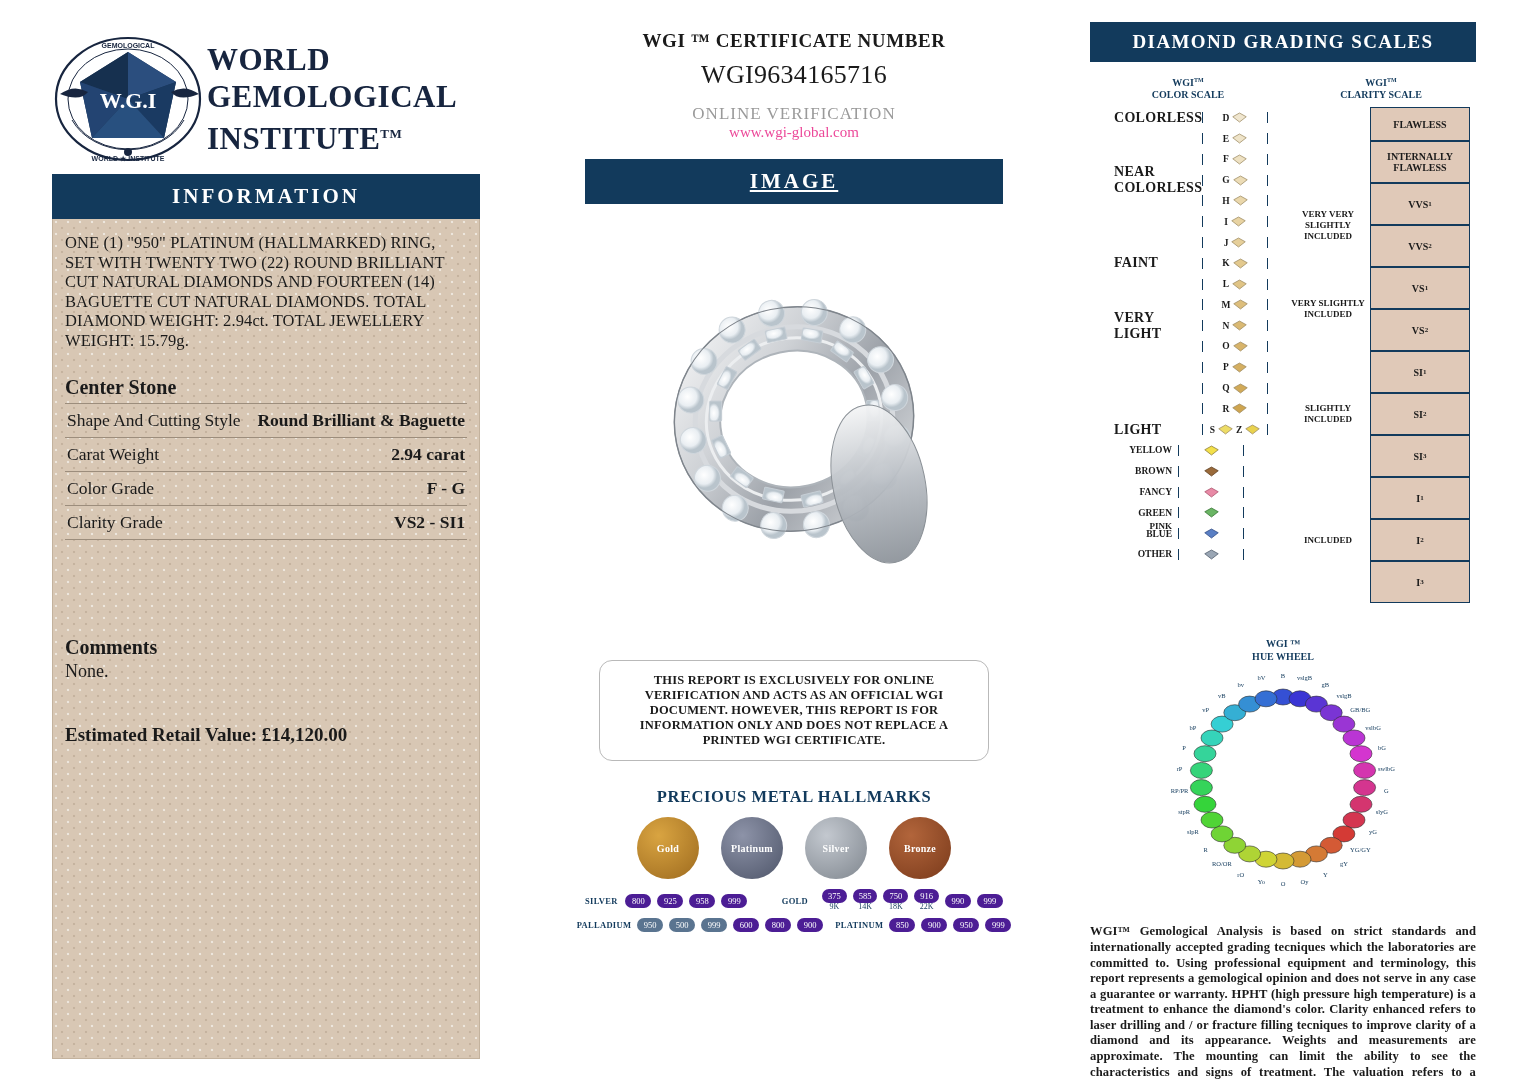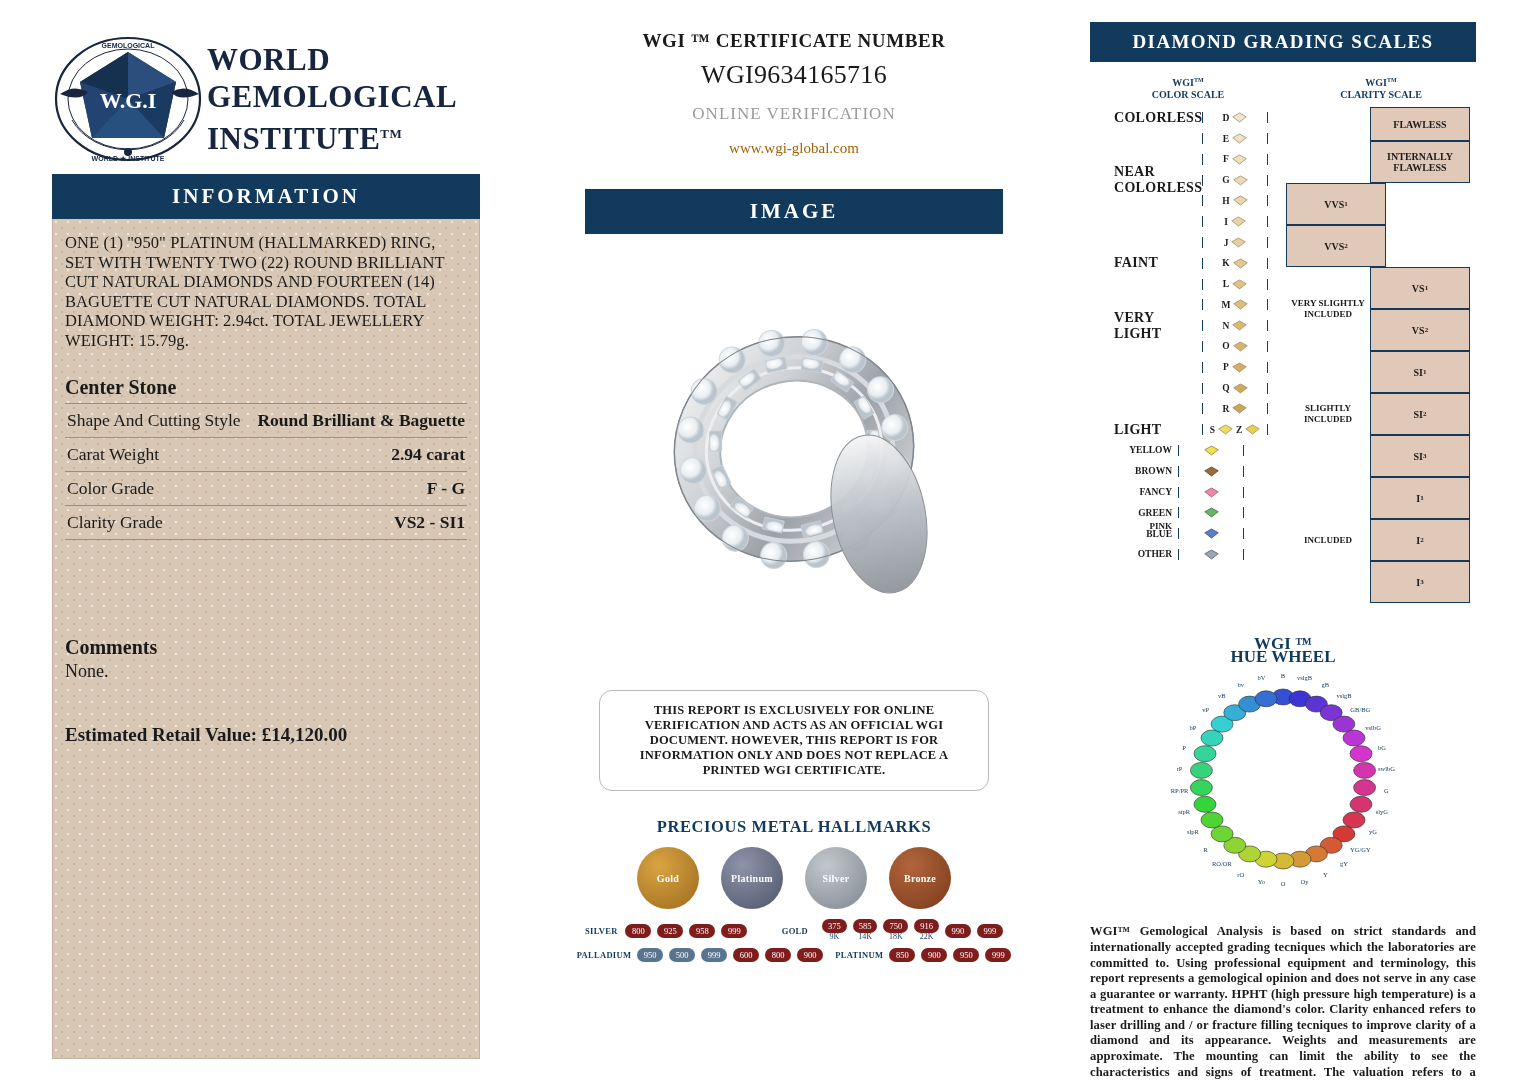--- a/index.html
+++ b/index.html
@@ -49,42 +49,42 @@
   .comments-title { font-weight:bold; font-size:20px; margin-top:96px; }
   .comments-val { font-size:18px; margin-top:2px; }
   .retail { font-weight:bold; font-size:19px; margin-top:42px; }
 
   
   .col-center { position:absolute; left:585px; top:30px; width:418px; text-align:center; }
   .cert-title { font-family:"Liberation Serif", serif; font-weight:bold; font-size:19px; letter-spacing:.6px; }
   .cert-number { font-size:26px; margin-top:8px; letter-spacing:.3px; }
   .cert-date { font-size:18px; margin-top:4px; }
   .online-verif { color:#9a9a9a; font-size:17px; margin-top:14px; letter-spacing:1px; }
-  .online-url { color:#a16207; font-size:15px; margin-top:16px; }
-  .image-band { margin-top:32px; }
+  .online-url { color:#ec4899; font-size:15px; margin-top:0; }
+  .image-band { margin-top:18px;text-decoration:underline; }
 
   .ring-wrap { height:430px; display:flex; align-items:center; justify-content:center; }
 
   .notice {
     margin:26px 14px 0 14px; border:1px solid #b9b9b9; border-radius:13px;
     padding:12px 26px; font-size:12.5px; font-weight:bold; line-height:15px; letter-spacing:.2px;
   }
   .hallmark-title { margin-top:26px; font-weight:bold; font-size:16.5px; color:#123a5c; letter-spacing:.6px; }
   .coins { display:flex; justify-content:center; gap:22px; margin-top:10px; }
   .coin { width:62px; height:62px; border-radius:50%; display:flex; align-items:center; justify-content:center;
           font-size:10px; font-weight:bold; color:#fff; letter-spacing:.3px; }
   .coin.gold { background:radial-gradient(circle at 35% 30%, #d9a441, #9d6a1e); }
   .coin.plat { background:radial-gradient(circle at 35% 30%, #8d93a8, #4e5569); }
   .coin.silver { background:radial-gradient(circle at 35% 30%, #c3c8cf, #7f868e); }
   .coin.bronze { background:radial-gradient(circle at 35% 30%, #b2653b, #7a3a1b); }
 
   .hm-table { margin-top:12px; font-size:9px; color:#123a5c; width:100%; }
   .hm-row { display:flex; align-items:center; justify-content:center; gap:6px; margin-bottom:7px; }
   .hm-label { font-weight:bold; font-size:8.5px; width:58px; text-align:left; letter-spacing:.3px; }
-  .pill { background:#7f1d1d; color:#fff; border-radius:9px; padding:2px 6px; font-size:8.5px; min-width:26px; text-align:center; }
+  .pill { background:#4c1d95; color:#fff; border-radius:9px; padding:2px 6px; font-size:8.5px; min-width:26px; text-align:center; }
   .pill.pale { background:#5a7490; }
   .pill2 { text-align:center; }
   .pill2 .sub { color:#123a5c; font-size:8px; margin-top:1px; }
   .hm-gap { width:38px; }
 
   
   .col-right { position:absolute; left:1090px; top:22px; width:386px; }
   .grading-band { background:#123a5c; color:#fff; text-align:center; font-weight:bold; font-size:19px; letter-spacing:1.4px; padding:9px 0; }
   .scales { display:flex; margin-top:12px; font-size:9.5px; }
   .scale-col-head { text-align:center; font-weight:bold; color:#123a5c; font-size:10px; line-height:12px; }
@@ -99,21 +99,21 @@
   .letter { font-size:9.5px; font-weight:bold; }
   .gem { width:15px; height:11px; display:block; }
   .fancy-label { width:88px; text-align:right; padding-right:6px; font-size:9.5px; font-weight:bold; }
 
   .clar-cells { margin-top:6px; }
   .clar-row { display:flex; }
   .clar-left { width:84px; font-size:9px; font-weight:bold; text-align:center; display:flex; align-items:center; justify-content:center; line-height:11px; }
   .clar-right { width:100px; border:1px solid #123a5c; background:#e0c9b8; font-size:10px; font-weight:bold; display:flex; align-items:center; justify-content:center; text-align:center; line-height:11px; }
   .clar-right sub { font-size:7px; }
 
-  .hue-title { text-align:center; margin-top:34px; color:#123a5c; font-weight:bold; font-size:17px; line-height:13px; }
+  .hue-title { text-align:center; margin-top:34px; color:#123a5c; font-weight:bold; font-size:10px; line-height:13px; }
   .hue-wheel { display:flex; justify-content:center; margin-top:4px; }
 
   .disclaimer { margin-top:22px; font-size:12.6px; line-height:15.6px; text-align:justify; font-weight:bold; letter-spacing:.1px; }
 </style>
 </head>
 <body>
 
 <div class="page">
 
   <div class="col-left">
@@ -546,20 +546,21 @@
         <div class="clar-cells">
           <div class="clar-row">
             <div class="clar-left"></div>
             <div class="clar-right" style="height:34px">FLAWLESS</div>
           </div>
           <div class="clar-row">
             <div class="clar-left"></div>
             <div class="clar-right" style="height:42px">INTERNALLY FLAWLESS</div>
           </div>
           <div class="clar-row">
+            <div class="clar-left" style="height:84px">VERY VERY SLIGHTLY INCLUDED</div>
             <div style="display:flex;flex-direction:column">
               <div class="clar-right" style="height:42px">VVS<sub>1</sub></div>
               <div class="clar-right" style="height:42px">VVS<sub>2</sub></div>
             </div>
           </div>
           <div class="clar-row">
             <div class="clar-left" style="height:84px">VERY SLIGHTLY INCLUDED</div>
             <div style="display:flex;flex-direction:column">
               <div class="clar-right" style="height:42px">VS<sub>1</sub></div>
               <div class="clar-right" style="height:42px">VS<sub>2</sub></div>

